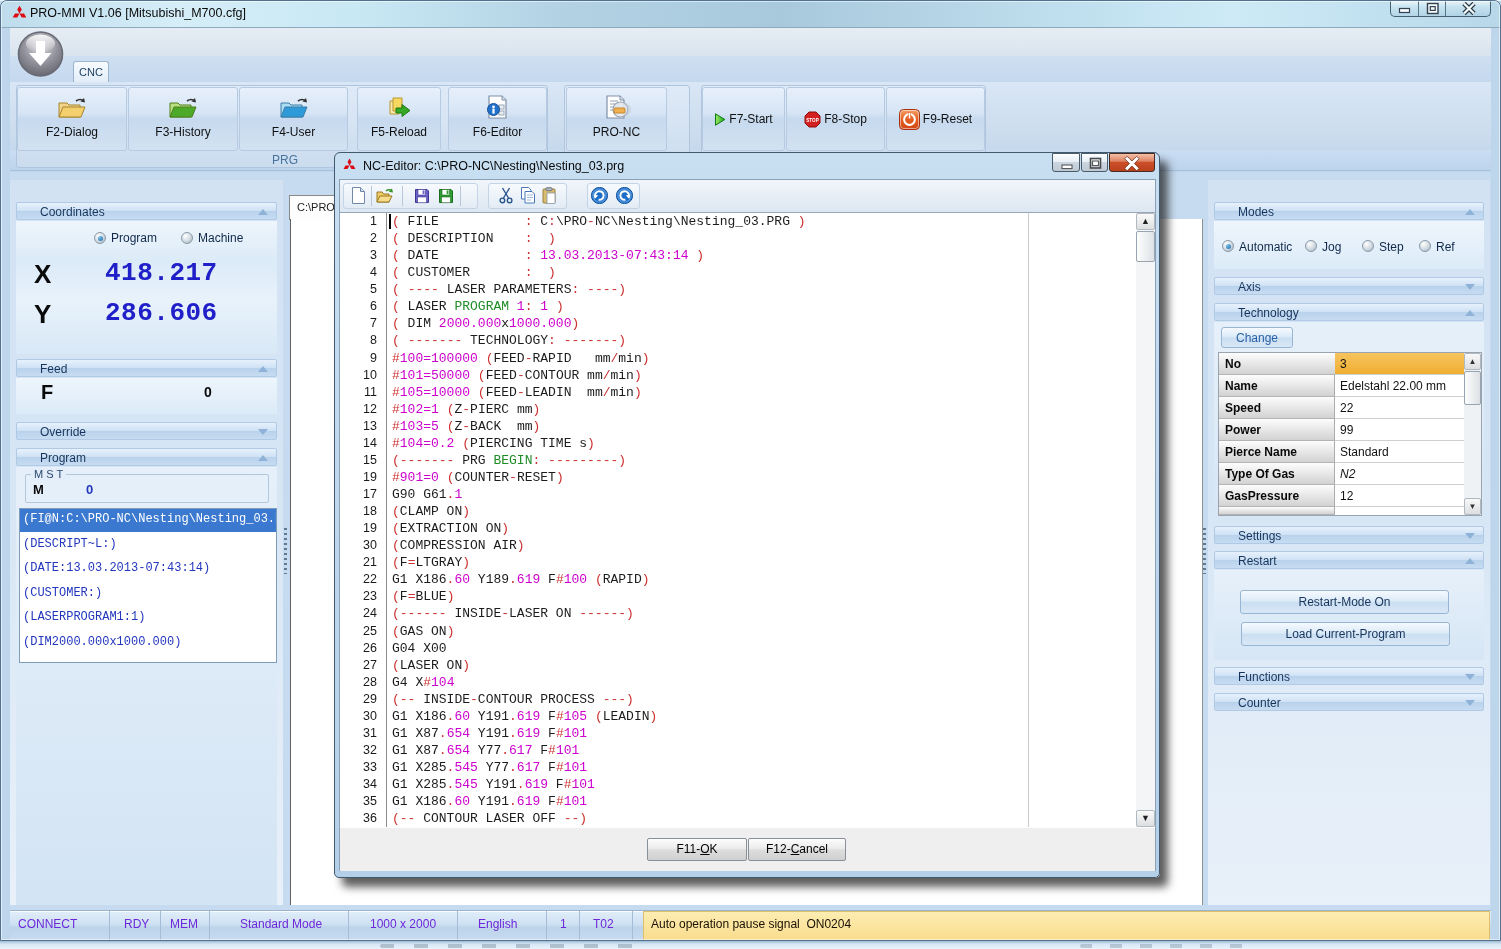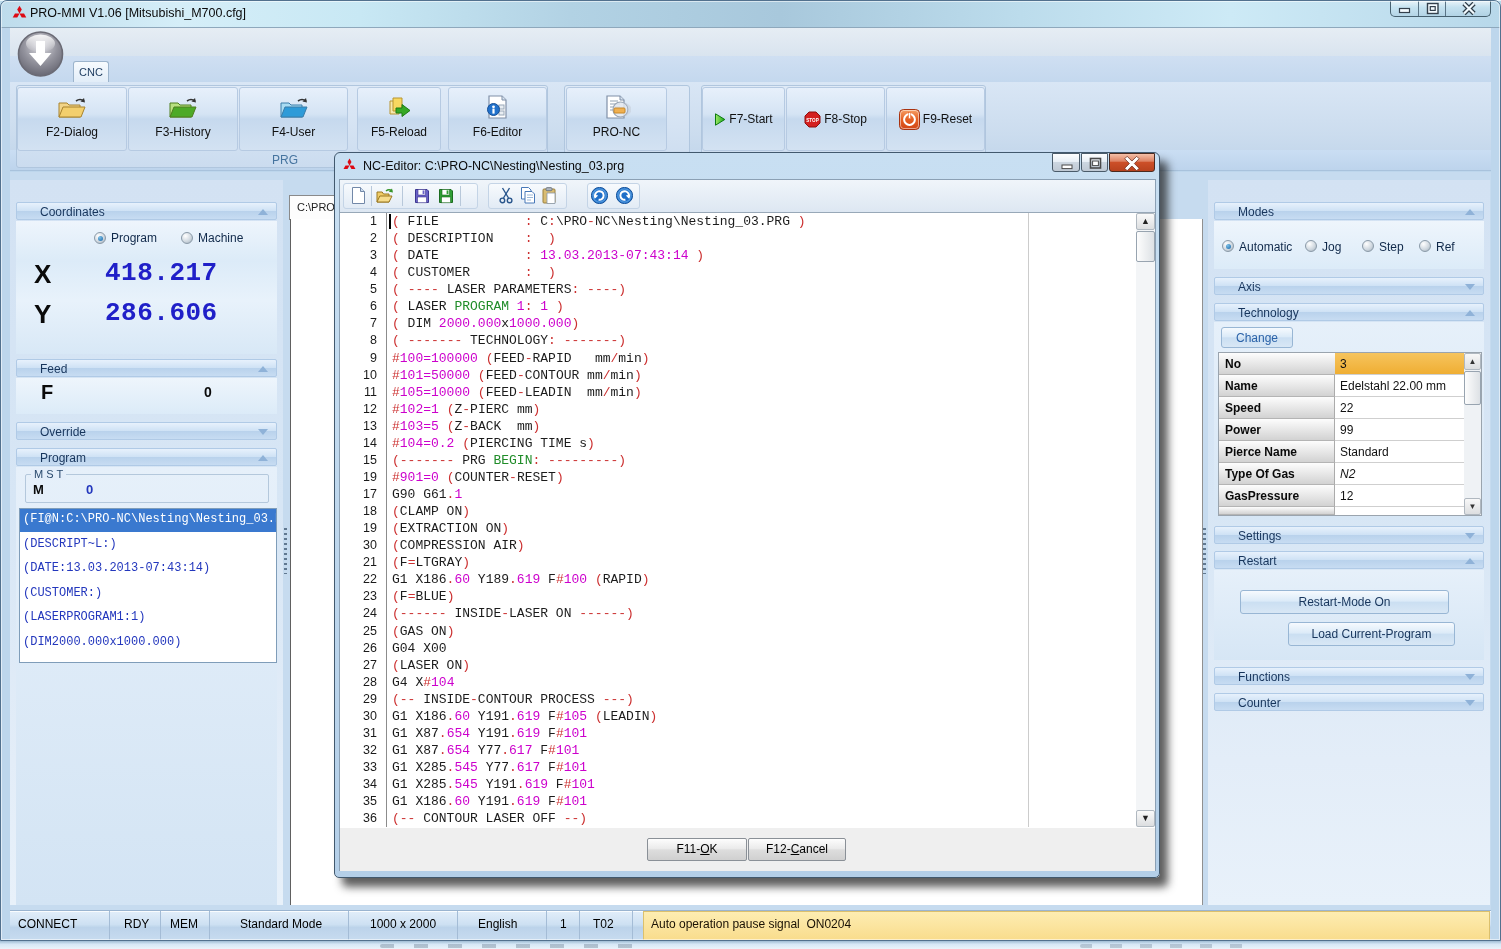--- a/index.html
+++ b/index.html
@@ -25,21 +25,21 @@
 .tri-u{position:absolute;width:0;height:0;border-left:5px solid transparent;border-right:5px solid transparent;border-bottom:6px solid #8fb2d8}
 .tri-d{position:absolute;width:0;height:0;border-left:5px solid transparent;border-right:5px solid transparent;border-top:6px solid #8fb2d8}
 .radio{position:absolute;width:12px;height:12px;border-radius:50%;
 background:radial-gradient(circle at 35% 30%,#fff,#cdd6de 60%,#9aa8b4);border:1px solid #8a9aa8}
 .radio.on::after{content:"";position:absolute;left:2.5px;top:2.5px;width:5px;height:5px;border-radius:50%;
 background:radial-gradient(circle at 35% 30%,#7ac0e8,#1a66a8)}
 .lbtn{position:absolute;border:1px solid #98b6d4;border-radius:3px;text-align:center;font-size:12px;color:#17355c;
 background:linear-gradient(180deg,#f6fafe 0%,#dcebf8 45%,#cbdff2 52%,#d8e7f5 100%)}
 
 .sseg{position:absolute;top:0;height:100%;border-right:1px solid #a4bcd6;}
-.stx{position:absolute;top:7px;font-size:12px;color:#000000;white-space:nowrap}
+.stx{position:absolute;top:7px;font-size:12px;color:#6d28d9;white-space:nowrap}
 
 .tbgrp{position:absolute;top:183px;height:26px;border:1px solid #c4d4e6;border-radius:3px;
 background:linear-gradient(180deg,#f7fafd,#e2ebf5)}
 .tbsep{position:absolute;top:186px;height:20px;width:1px;background:#b8c8da}
 .okbtn{position:absolute;top:838px;height:23px;border:1px solid #8a9097;border-radius:2px;
 background:linear-gradient(180deg,#fdfdfd 0%,#ebebeb 45%,#dddddd 52%,#d0d0d0 100%);
 font-size:12px;color:#000;text-align:center;line-height:21px}
 .cell{position:absolute;height:22px;font-size:12px;line-height:22px;white-space:nowrap;overflow:hidden}
 .lcell{background:linear-gradient(180deg,#fdfdfd,#d2d2d2);border-right:1px solid #ababab;border-bottom:1px solid #b4b4b4;font-weight:bold;padding-left:6px;color:#0a0a0a}
 .vcell{background:#fff;border-bottom:1px solid #cfcfcf;padding-left:5px;color:#111}
@@ -286,21 +286,21 @@
 <div class="cell lcell" style="left:1219px;top:507px;width:116px;height:8px"></div>
 <div class="ab" style="left:1464px;top:353px;width:17px;height:162px;background:#eff2f5"></div>
 <div class="ab" style="left:1464px;top:353px;width:17px;height:17px;background:linear-gradient(180deg,#f8f8f8,#dcdee0);border:1px solid #b0b8c0;border-radius:2px;font-size:8px;text-align:center;line-height:16px;color:#333">▲</div>
 <div class="ab" style="left:1464px;top:371px;width:17px;height:34px;background:linear-gradient(90deg,#fdfdfd,#dde1e5);border:1px solid #98a4b0;border-radius:2px"></div>
 <div class="ab" style="left:1464px;top:498px;width:17px;height:17px;background:linear-gradient(180deg,#f8f8f8,#dcdee0);border:1px solid #b0b8c0;border-radius:2px;font-size:8px;text-align:center;line-height:16px;color:#333">▼</div>
 
 <div class="ph" style="left:1214px;top:526px;width:270px">Settings<span class="tri-d" style="right:8px;top:6px"></span></div>
 <div class="ph" style="left:1214px;top:551px;width:270px">Restart<span class="tri-u" style="right:8px;top:6px"></span></div>
 <div class="ab" style="left:1214px;top:570px;width:270px;height:90px;background:linear-gradient(180deg,#e6f0fa,#d6e6f5)"></div>
 <div class="lbtn" style="left:1240px;top:590px;width:209px;height:24px;line-height:23px">Restart-Mode On</div>
-<div class="lbtn" style="left:1288px;top:622px;width:167px;height:24px;line-height:23px">Load Current-Program</div>
+<div class="lbtn" style="left:1241px;top:622px;width:209px;height:24px;line-height:23px">Load Current-Program</div>
 <div class="ph" style="left:1214px;top:667px;width:270px">Functions<span class="tri-d" style="right:8px;top:6px"></span></div>
 <div class="ph" style="left:1214px;top:693px;width:270px">Counter<span class="tri-d" style="right:8px;top:6px"></span></div>
 
 <div class="ab" style="left:10px;top:910px;width:1481px;height:31px;background:linear-gradient(180deg,#e2eefa 0%,#cde0f2 45%,#bcd3ea 55%,#c8dcf0 100%);border-top:1px solid #9ab4d0;box-shadow:inset 0 1px 0 rgba(255,255,255,0.8)">
 <div class="sseg" style="left:0;width:100px"></div>
 <div class="sseg" style="left:100px;width:51px"></div>
 <div class="sseg" style="left:151px;width:49px"></div>
 <div class="sseg" style="left:200px;width:139px"></div>
 <div class="sseg" style="left:339px;width:109px"></div>
 <div class="sseg" style="left:448px;width:89px"></div>

